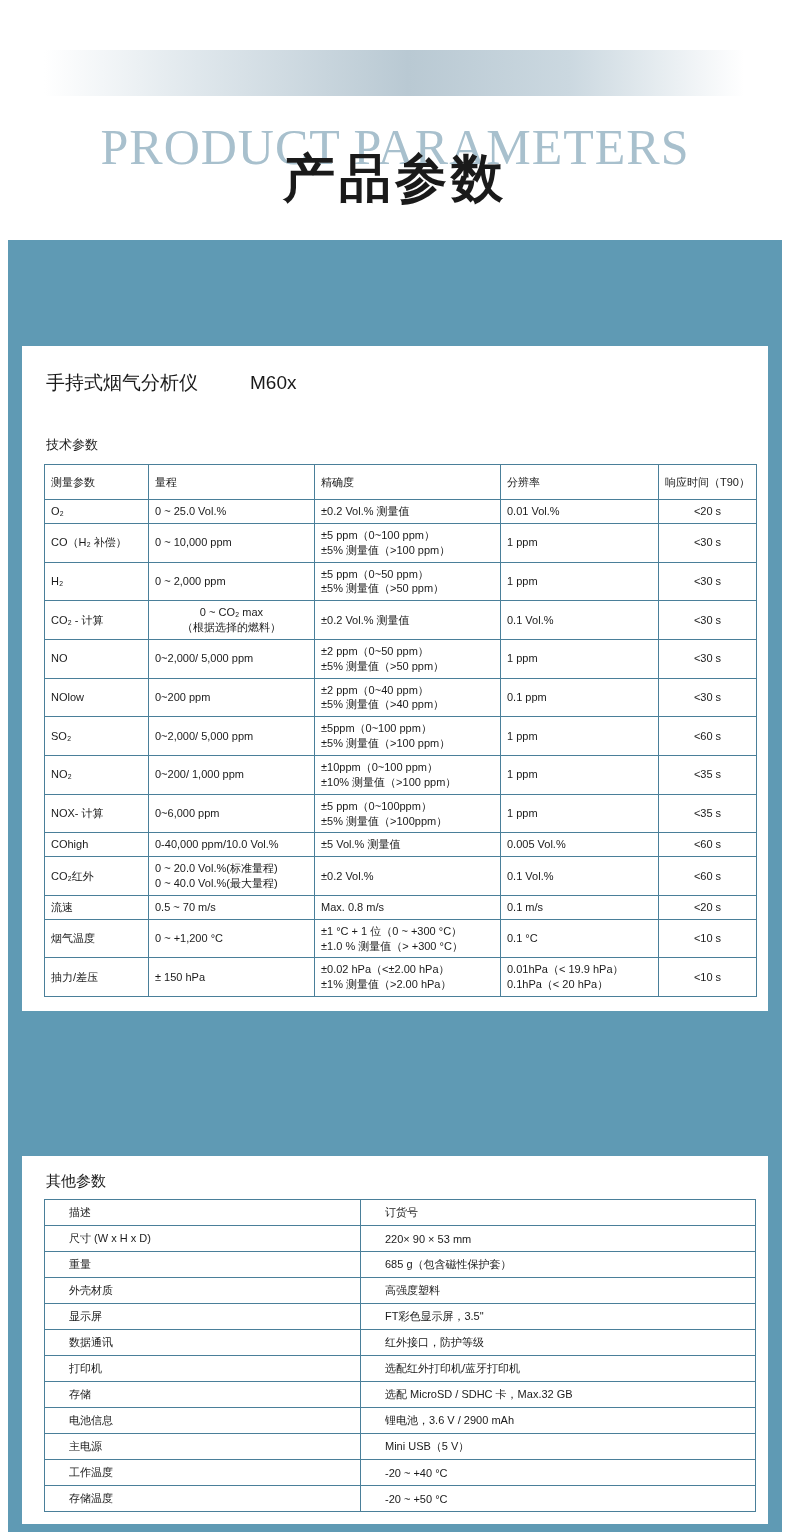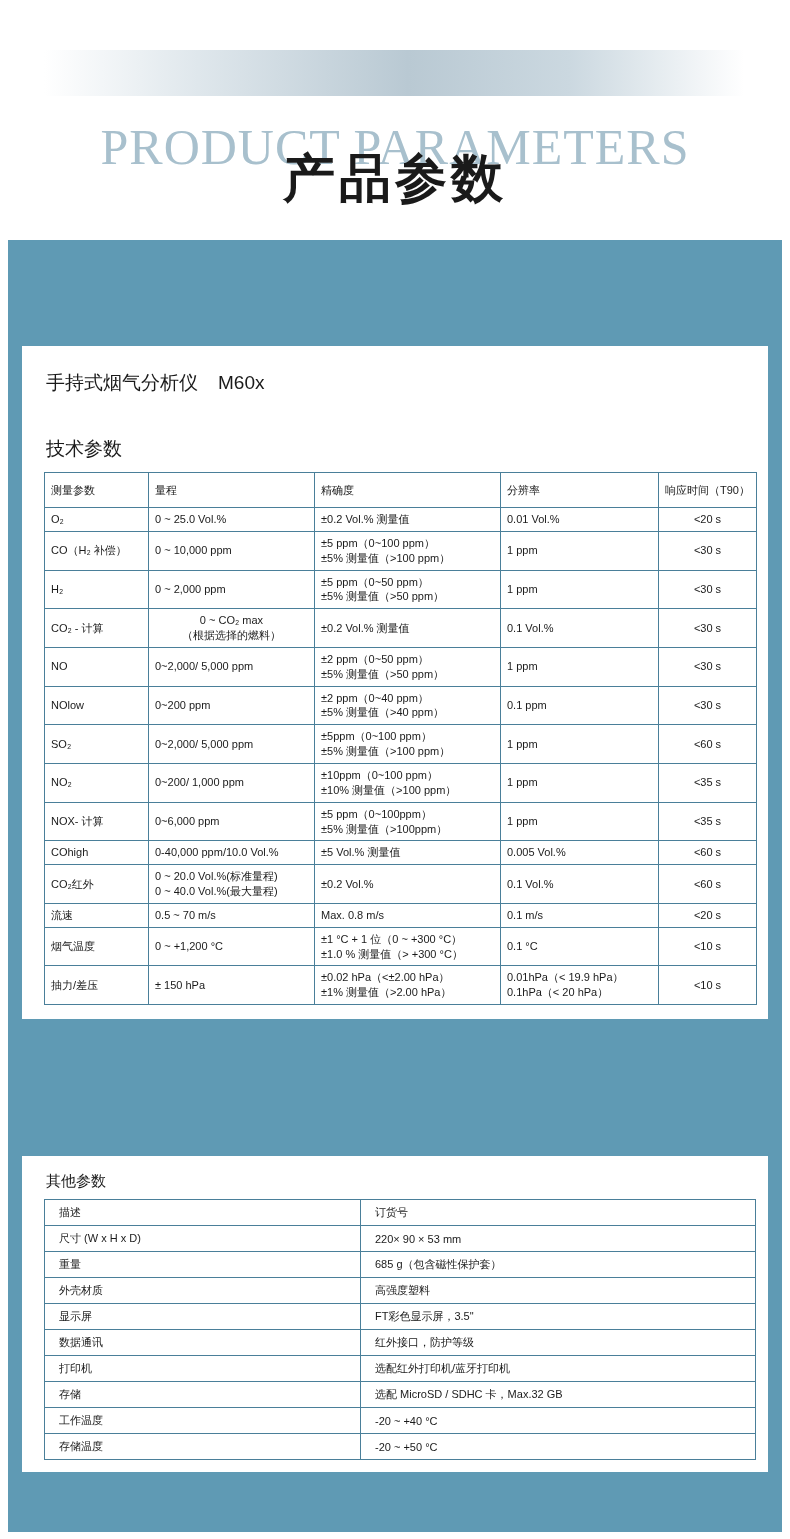--- a/index.html
+++ b/index.html
@@ -76,24 +76,24 @@
     box-sizing: border-box;
     padding: 18px 16px 14px 16px;
   }
 
   .card-title {
     font-size: 19px;
     color: #1a1a1a;
     margin: 6px 0 0 8px;
   }
   .card-title .model {
-    margin-left: 20px;
+    margin-left: 52px;
   }
   .section-label {
-    font-size: 19px;
+    font-size: 13px;
     color: #1a1a1a;
     margin: 40px 0 10px 8px;
   }
 
   table {
     border-collapse: collapse;
     width: 712px;
     margin-left: 6px;
     table-layout: fixed;
   }
@@ -138,21 +138,21 @@
   }
   table.other {
     width: 712px;
     margin-left: 6px;
     border-collapse: collapse;
     table-layout: fixed;
   }
   table.other td {
     border: 1px solid #4a7f99;
     font-size: 11px;
-    padding: 4px 14px;
+    padding: 4px 24px;
     height: 17px;
     color: #1a1a1a;
   }
   table.other td.k { width: 316px; }
 
   .footer-strip {
     position: absolute;
     left: 0;
     top: 1532px;
     width: 790px;
@@ -427,20 +427,28 @@
           </tr>
           <tr>
             <td class="k">打印机</td>
             <td>选配红外打印机/蓝牙打印机</td>
           </tr>
           <tr>
             <td class="k">存储</td>
             <td>选配 MicroSD / SDHC 卡，Max.32 GB</td>
           </tr>
           <tr>
+            <td class="k">电池信息</td>
+            <td>锂电池，3.6 V / 2900 mAh</td>
+          </tr>
+          <tr>
+            <td class="k">主电源</td>
+            <td>Mini USB（5 V）</td>
+          </tr>
+          <tr>
             <td class="k">工作温度</td>
             <td>-20 ~ +40 °C</td>
           </tr>
           <tr>
             <td class="k">存储温度</td>
             <td>-20 ~ +50 °C</td>
           </tr>
         </tbody>
     </table>
   </div>

